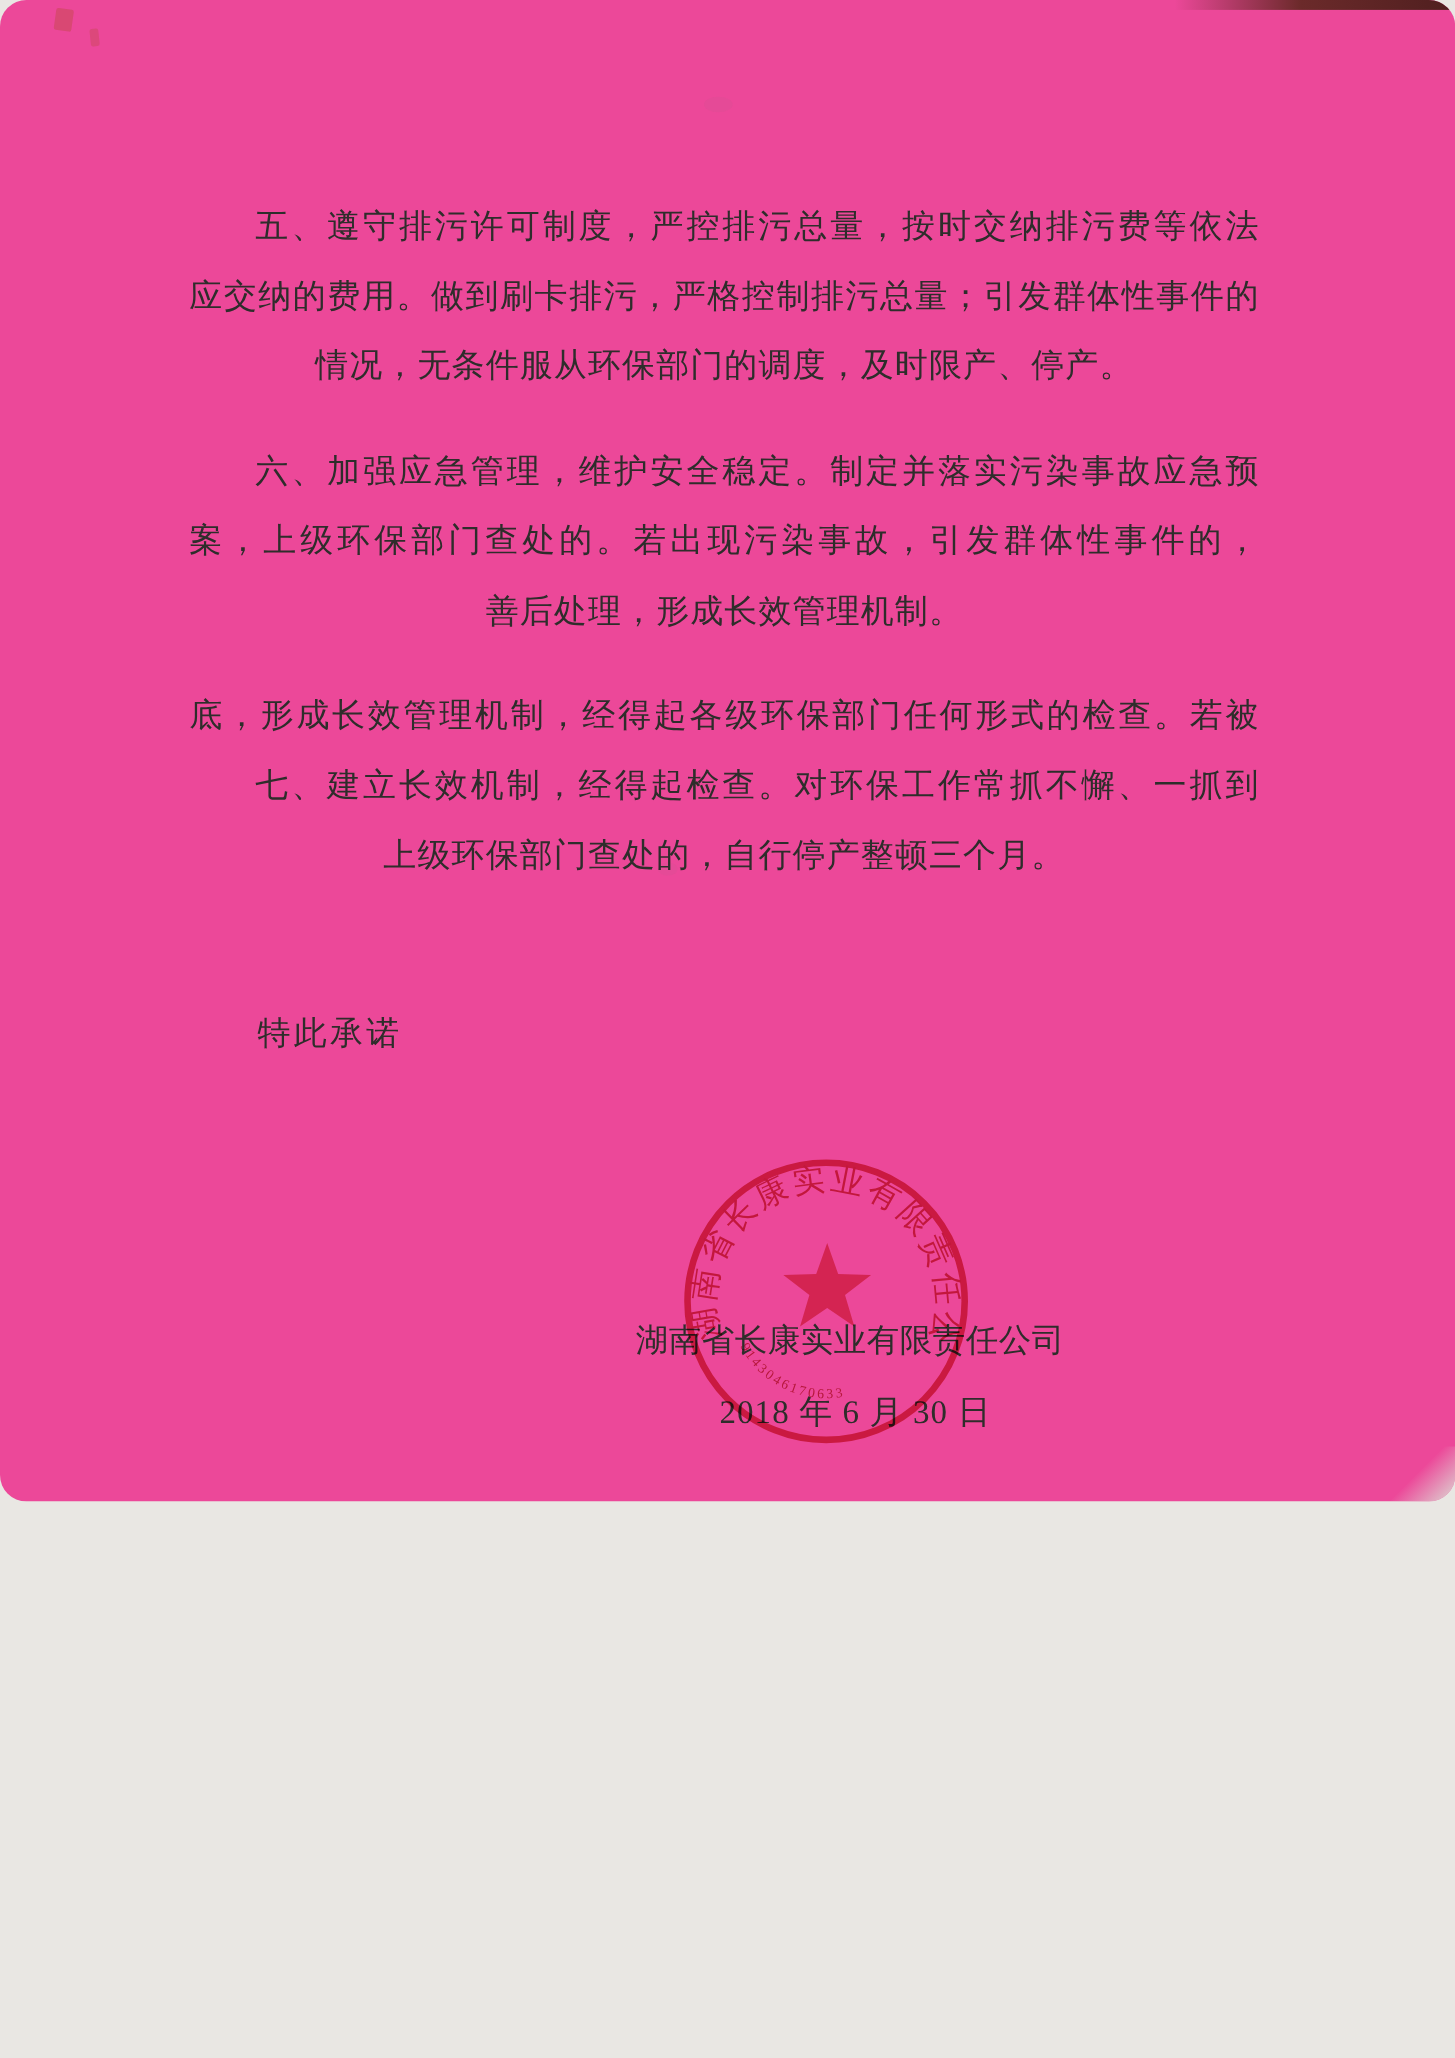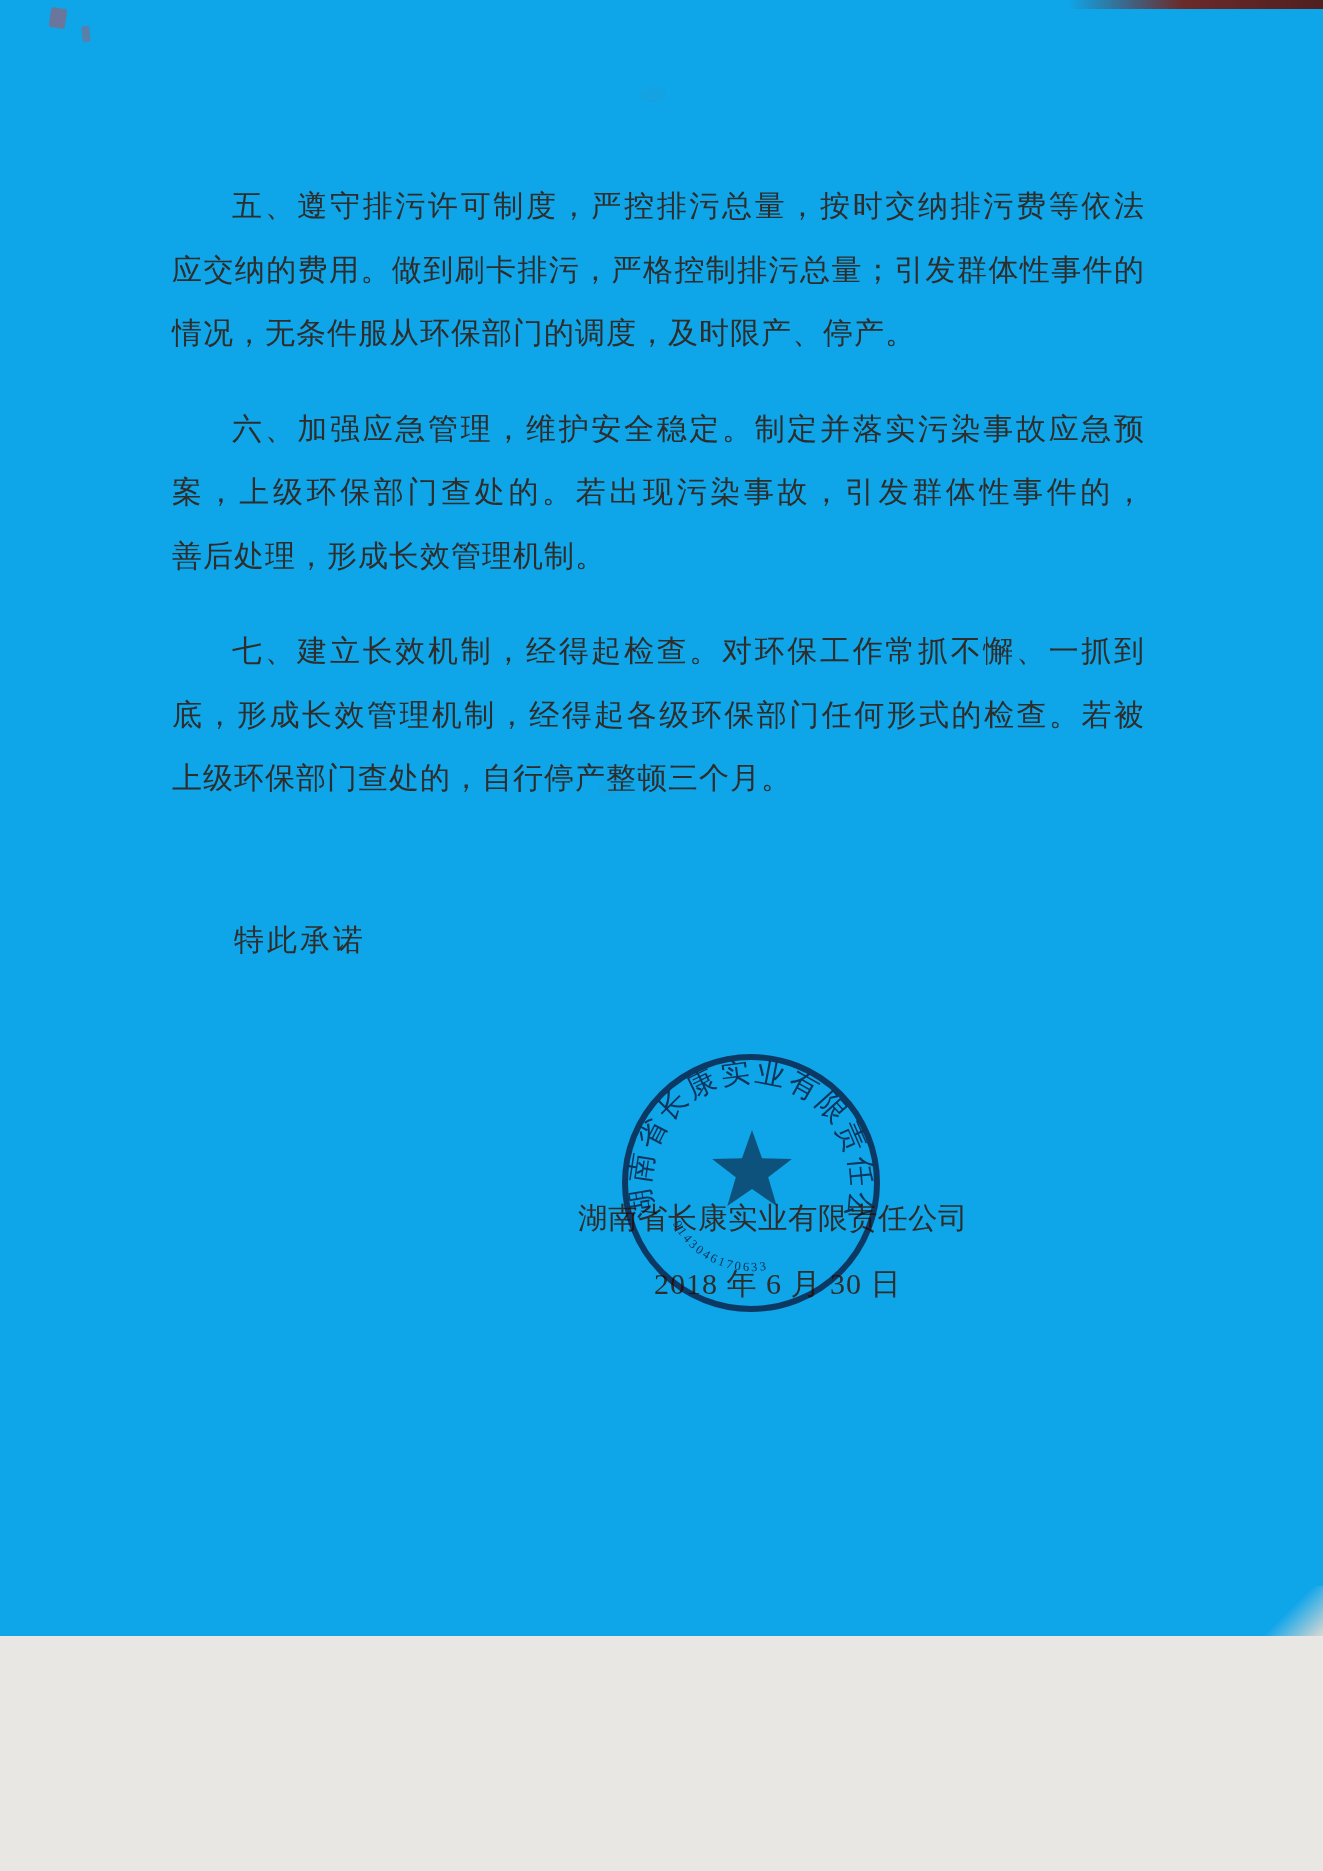--- a/index.html
+++ b/index.html
@@ -1,29 +1,30 @@
 <!DOCTYPE html>
 <html style="--seal-ring: #d84a5f; --seal-text: #cf4257; --seal-star: #e06570; --seal-code: #c24056;"><head>
 <meta charset="utf-8">
 <style>
   html,body{margin:0;padding:0;background:#e9e7e3;}
   .page{
     position:relative;
-    width:1323px;height:1636px;
-    background:#0ea5e9;
+    width:1323px;height:1365px;
+    background:#ec4899;
     font-family:"Liberation Serif","DejaVu Serif",serif;
     color:#2e2d2b;
     overflow:hidden;
+    border-radius:24px;
   }
   .content{
     position:absolute;left:172px;top:174px;width:973px;
     font-size:30px;line-height:63.5px;letter-spacing:1px;
   }
   .para{margin:0 0 32px 0;}
-  .line{white-space:nowrap;text-align:left;}
+  .line{white-space:nowrap;text-align:center;}
   .line.just{white-space:normal;text-align:justify;text-align-last:justify;}
   .line.indent{text-indent:60px;}
   .closing{margin-top:98px;margin-left:62px;letter-spacing:3px;}
   .company{
     position:absolute;left:578px;top:1199px;
     font-size:29.5px;letter-spacing:0.5px;z-index:2;
   }
   .sigdate{
     position:absolute;left:654px;top:1264px;
     font-size:30px;letter-spacing:1px;z-index:2;
@@ -66,22 +67,22 @@
           <div class="line indent just">五、遵守排污许可制度，严控排污总量，按时交纳排污费等依法</div>
           <div class="line just">应交纳的费用。做到刷卡排污，严格控制排污总量；引发群体性事件的</div>
           <div class="line">情况，无条件服从环保部门的调度，及时限产、停产。</div>
         </div>
         <div class="para">
           <div class="line indent just">六、加强应急管理，维护安全稳定。制定并落实污染事故应急预</div>
           <div class="line just">案，上级环保部门查处的。若出现污染事故，引发群体性事件的，</div>
           <div class="line">善后处理，形成长效管理机制。</div>
         </div>
         <div class="para">
+          <div class="line just">底，形成长效管理机制，经得起各级环保部门任何形式的检查。若被</div>
           <div class="line indent just">七、建立长效机制，经得起检查。对环保工作常抓不懈、一抓到</div>
-          <div class="line just">底，形成长效管理机制，经得起各级环保部门任何形式的检查。若被</div>
           <div class="line">上级环保部门查处的，自行停产整顿三个月。</div>
         </div>
       </div>
     <div class="closing">特此承诺</div>
   </div>
 
   <div class="company">湖南省长康实业有限责任公司</div>
   <div class="sigdate">2018 年 6 月 30 日</div>
 
   <svg class="seal" viewBox="0 0 310 310">

